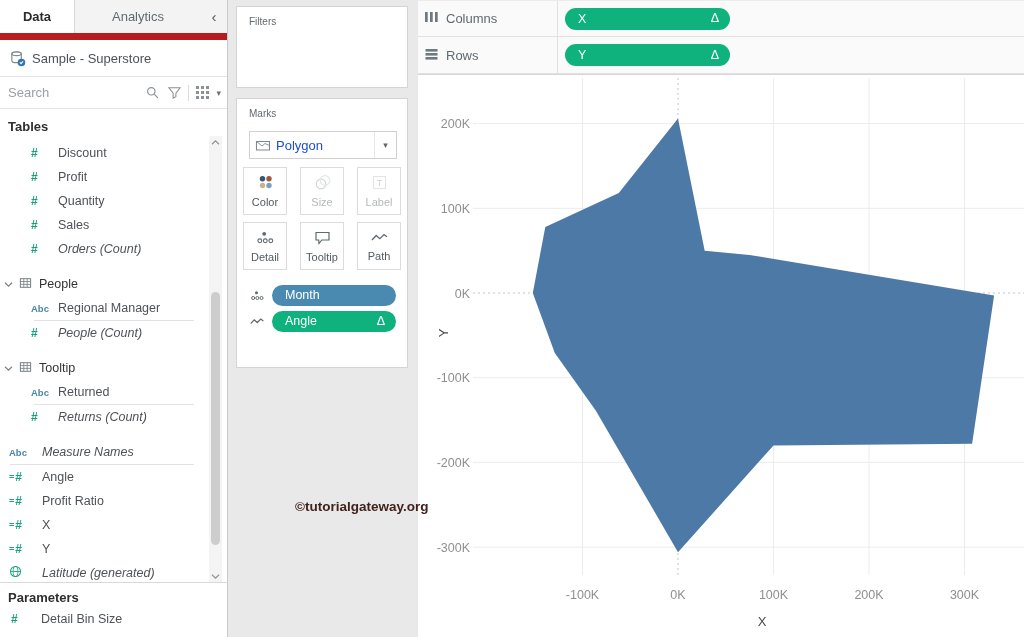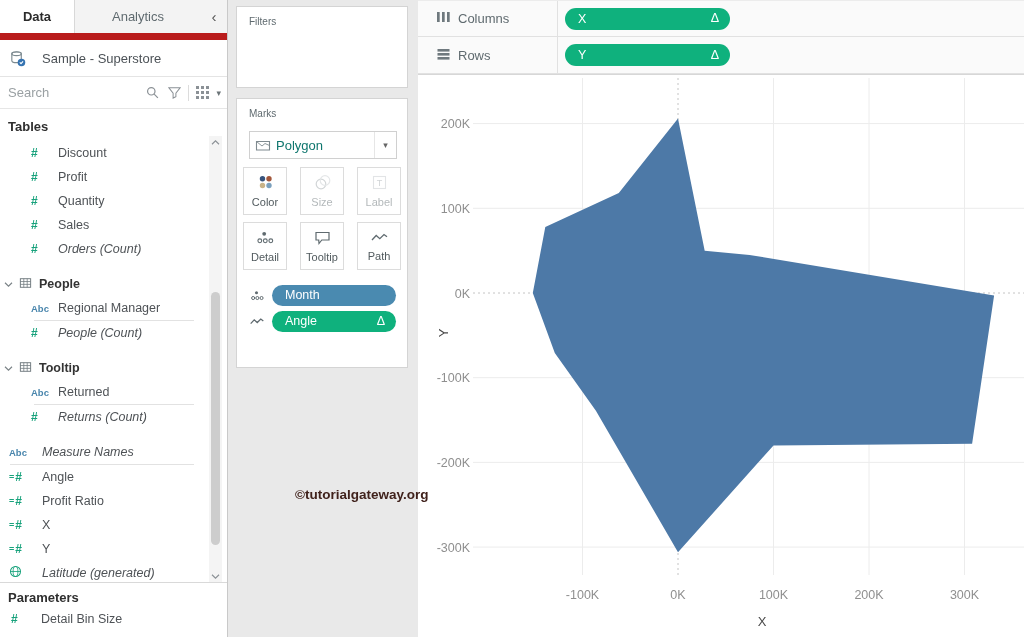--- a/index.html
+++ b/index.html
@@ -6,33 +6,33 @@
   #app{position:relative;width:1024px;height:637px;background:#e9e9e9;overflow:hidden;
        font-family:"Liberation Sans",sans-serif;font-size:12.5px;color:#4e5256;-webkit-font-smoothing:antialiased}
   
   #data-panel{position:absolute;left:0;top:0;width:228px;height:637px;background:#fff;
               border-right:1px solid #c9c9c9;box-sizing:border-box;overflow:hidden}
   .tabs{display:flex;height:33px;border-bottom:7px solid #b91c1c}
   .tab{display:flex;align-items:center;justify-content:center;font-size:13px;cursor:default}
   .tab.active{width:74px;background:#fff;border-right:1px solid #d8d8d8;font-weight:bold;color:#2b2b2b}
   .tab.inactive{flex:1;background:#f3f3f3;color:#5f6a6f}
   .collapse{width:26px;background:#f3f3f3;display:flex;align-items:center;justify-content:center;color:#555;font-size:15px}
-  .datasource{height:36px;display:flex;align-items:center;gap:16px;padding-left:9px;
+  .datasource{height:36px;display:flex;align-items:center;gap:6px;padding-left:9px;
               border-bottom:1px solid #e4e4e4;color:#4c5257;font-size:13px}
   .search-row{height:31px;display:flex;align-items:center;border-bottom:1px solid #e6e6e6;padding:0 6px;gap:5px}
   .search-input{flex:1;border:none;outline:none;background:transparent;font-family:inherit;font-size:13px;color:#444;min-width:0}
   .search-input::placeholder{color:#9aa0a3}
   .icon-btn{display:flex;align-items:center;justify-content:center;width:17px;height:20px}
   .vsep{width:1px;height:16px;background:#dcdcdc}
   .ddcaret{font-size:9px;color:#6b7478}
   .tables-header{font-weight:bold;color:#2f2f2f;font-size:13px;padding:10px 8px 0 8px}
   .fields{padding-top:7px;width:206px}
   .field-row{display:flex;align-items:center;height:24px;white-space:nowrap}
   .ind2{padding-left:31px}.ind1{padding-left:9px}
-  .hdr{padding-left:4px;font-weight:bold;color:#333}
+  .hdr{padding-left:4px;font-weight:normal;color:#333}
   .hdr .f-label{color:#333}
   .mt{margin-top:11px}
   .caret{width:15px;flex:none;display:flex;align-items:center}
   .fi{width:27px;flex:none;font-weight:bold;font-size:12px}
   .ind1 .fi{width:33px}
   .hdr .fi{width:20px;font-weight:normal}
   .fi-num,.fi-calc{color:#18a27c}
   .fi-calc i{font-style:normal;font-size:9px;vertical-align:1px;margin-right:1px}
   .fi-abc{font-size:9.5px;color:#4a86ad}
   .f-label{color:#4e5256}
@@ -47,47 +47,47 @@
   .vs-arrow{position:absolute;left:0;width:13px;height:12px;display:flex;align-items:center;justify-content:center}
   .vs-thumb{position:absolute;left:2px;top:156px;width:9px;height:253px;background:#cdcdcd;border-radius:5px}
   
   #mid{position:absolute;left:228px;top:0;width:190px;height:637px;background:#e9e9e9}
   .card{position:absolute;left:8px;width:172px;background:#fff;border:1px solid #d4d4d4;box-sizing:border-box}
   #filters-card{top:6px;height:82px}
   #marks-card{top:98px;height:270px}
   .card-title{color:#5f6a6f;font-size:10px;padding:9px 0 0 12px}
   .mark-dd{margin:12px 10px 0 12px;height:26px;border:1px solid #d0d0d0;display:flex;align-items:center;background:#fff}
   .dd-icon{width:26px;display:flex;justify-content:center}
-  .dd-label{flex:1;color:#0f766e;font-size:13px}
+  .dd-label{flex:1;color:#1d4ed8;font-size:13px}
   .dd-caret{width:21px;height:100%;display:flex;align-items:center;justify-content:center;
             border-left:1px solid #e6e6e6;color:#666;font-size:9px}
   .marks-btns{display:flex;flex-wrap:wrap;justify-content:space-between;padding:8px 6px 0 6px}
   .mbtn{width:44px;height:48px;border:1px solid #dcdcdc;background:#fff;display:flex;flex-direction:column;
         align-items:center;justify-content:center;gap:2px;margin-bottom:7px;box-sizing:border-box}
   .mlabel{font-size:11px;color:#515a5e}
   .mbtn.disabled .mlabel{color:#b4b9bb}
   .mbtn.disabled svg{opacity:.45}
   .mark-pills{padding:5px 11px 0 11px}
   .pill-row{display:flex;align-items:center;height:26px;gap:6px}
   .prow-icon{width:18px;flex:none;display:flex;justify-content:center}
   .pill{height:21px;border-radius:11px;color:#fff;display:flex;align-items:center;
         padding:0 11px 0 13px;font-size:12.5px;box-sizing:border-box}
   .pill-grow{flex:1}
   .delta{margin-left:auto;font-size:12.5px;line-height:1}
   
   #sheet{position:absolute;left:418px;top:0;width:606px;height:637px}
   .shelf{height:37px;background:#fafafa;border-bottom:1px solid #e1e1e1;display:flex;align-items:center;box-sizing:border-box}
   .shelf:first-child{border-top:1px solid #ececec}
-  .shelf-label{width:140px;flex:none;height:100%;display:flex;align-items:center;gap:7px;padding-left:18px;
+  .shelf-label{width:140px;flex:none;height:100%;display:flex;align-items:center;gap:7px;padding-left:6px;
                color:#5f6a6f;font-size:13px;border-right:1px solid #e1e1e1;box-sizing:border-box}
   .shelf-pill{width:165px;margin-left:7px;height:22px}
   .chart{position:relative;height:563px;background:#fff;border-top:1px solid #d7d7d7;box-sizing:border-box}
   .chart svg{display:block}
   .chart text{font-family:"Liberation Sans",sans-serif}
-  .watermark{position:absolute;left:295px;top:487px;font-size:13.5px;font-weight:bold;color:#40221c;z-index:6}
+  .watermark{position:absolute;left:295px;top:499px;font-size:13.5px;font-weight:bold;color:#40221c;z-index:6}
 </style>
 </head>
 <body>
 
 <div id="app">
 
   <div id="data-panel">
     <div class="tabs">
       <div class="tab active">Data</div>
       <div class="tab inactive">Analytics</div>

